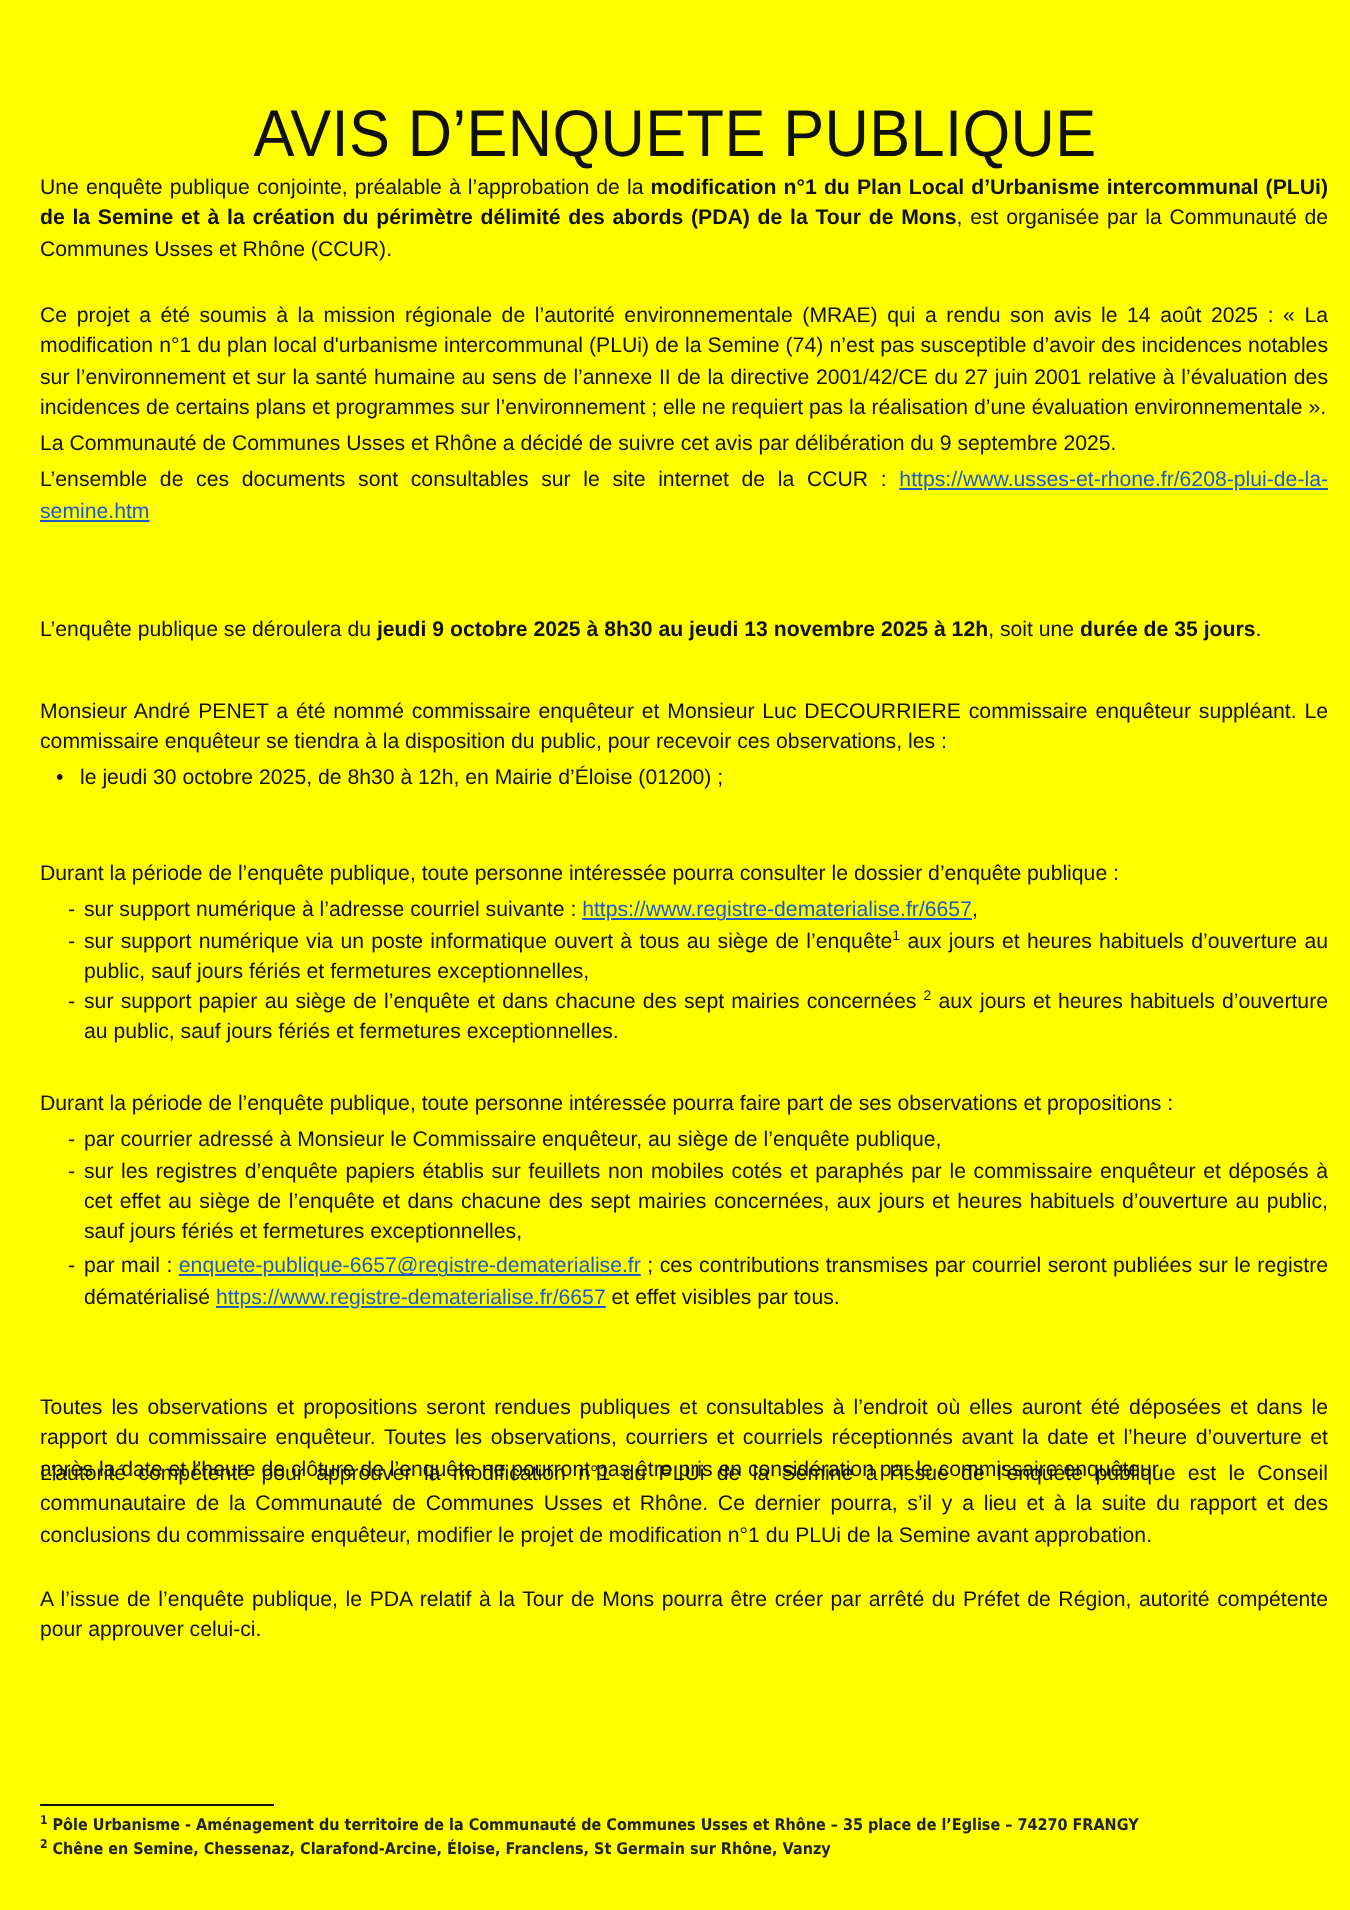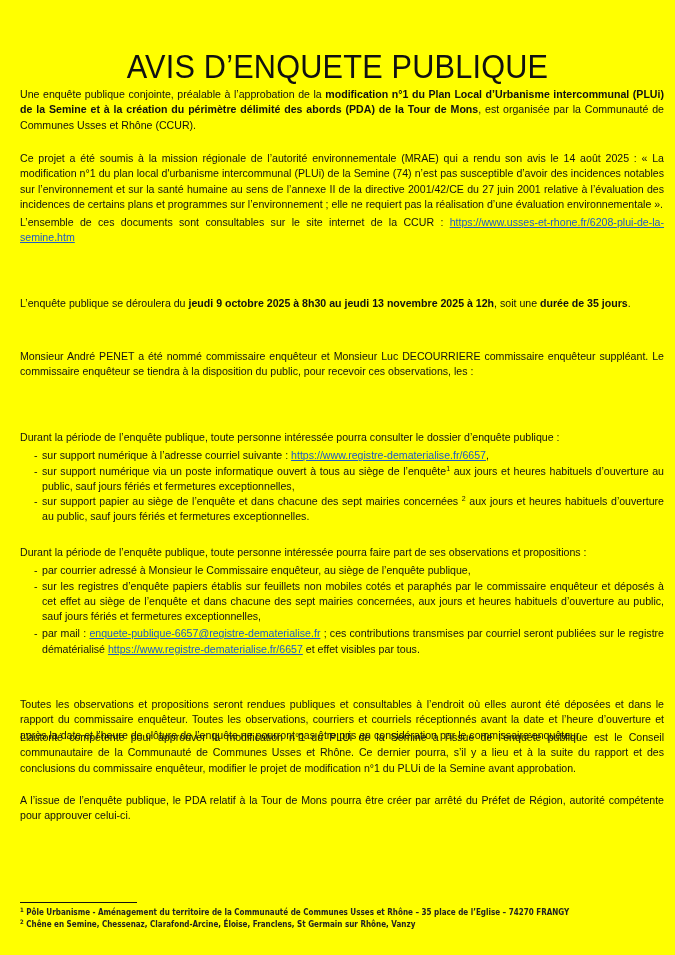--- a/index.html
+++ b/index.html
@@ -52,30 +52,32 @@
 <div class="page">
 
   <h1 class="title">AVIS D’ENQUETE PUBLIQUE</h1>
 
   <div class="body" style="top:87px;">
     <p class="p"><span>Une enquête publique conjointe, préalable à l’approbation de la </span><b>modification n°1 du Plan Local d’Urbanisme intercommunal (PLUi) de la Semine et à la création du périmètre délimité des abords (PDA) de la Tour de Mons</b><span>, est organisée par la Communauté de Communes Usses et Rhône (CCUR).</span></p>
   </div>
 
   <div class="body" style="top:151px;">
     <p class="p">Ce projet a été soumis à la mission régionale de l’autorité environnementale (MRAE) qui a rendu son avis le 14 août 2025 : « La modification n°1 du plan local d'urbanisme intercommunal (PLUi) de la Semine (74) n’est pas susceptible d’avoir des incidences notables sur l’environnement et sur la santé humaine au sens de l’annexe II de la directive 2001/42/CE du 27 juin 2001 relative à l’évaluation des incidences de certains plans et programmes sur l’environnement ; elle ne requiert pas la réalisation d’une évaluation environnementale ».</p>
+    <p class="p" style="margin-top:3px;">La Communauté de Communes Usses et Rhône a décidé de suivre cet avis par délibération du 9 septembre 2025.</p>
     <p class="p" style="margin-top:3px;"><span>L’ensemble de ces documents sont consultables sur le site internet de la CCUR : </span><a class="link">https://www.usses-et-rhone.fr/6208-plui-de-la-semine.htm</a></p>
   </div>
 
-  <div class="body" style="top:296px;">
+  <div class="body" style="top:308px;">
     <p class="p"><span>L’enquête publique se déroulera du </span><b>jeudi 9 octobre 2025 à 8h30 au jeudi 13 novembre 2025 à 12h</b><span>, soit une </span><b>durée de 35 jours</b><span>.</span></p>
   </div>
 
   <div class="body" style="top:349px;">
     <p class="p">Monsieur André PENET a été nommé commissaire enquêteur et Monsieur Luc DECOURRIERE commissaire enquêteur suppléant. Le commissaire enquêteur se tiendra à la disposition du public, pour recevoir ces observations, les :</p>
     <ul class="bullets">
+      <li>le jeudi 30 octobre 2025, de 8h30 à 12h, en Mairie d’Éloise (01200) ;</li>
     </ul>
   </div>
 
   <div class="body" style="top:430px;">
     <p class="p">Durant la période de l’enquête publique, toute personne intéressée pourra consulter le dossier d’enquête publique :</p>
     <ul class="dashes">
       <li><span>sur support numérique à l’adresse courriel suivante : </span><a class="link">https://www.registre-dematerialise.fr/6657</a><span>,</span></li>
       <li><span>sur support numérique via un poste informatique ouvert à tous au siège de l’enquête</span><sup>1</sup><span> aux jours et heures habituels d’ouverture au public, sauf jours fériés et fermetures exceptionnelles,</span></li>
       <li><span>sur support papier au siège de l’enquête et dans chacune des sept mairies concernées </span><sup>2</sup><span> aux jours et heures habituels d’ouverture au public, sauf jours fériés et fermetures exceptionnelles.</span></li>
     </ul>

